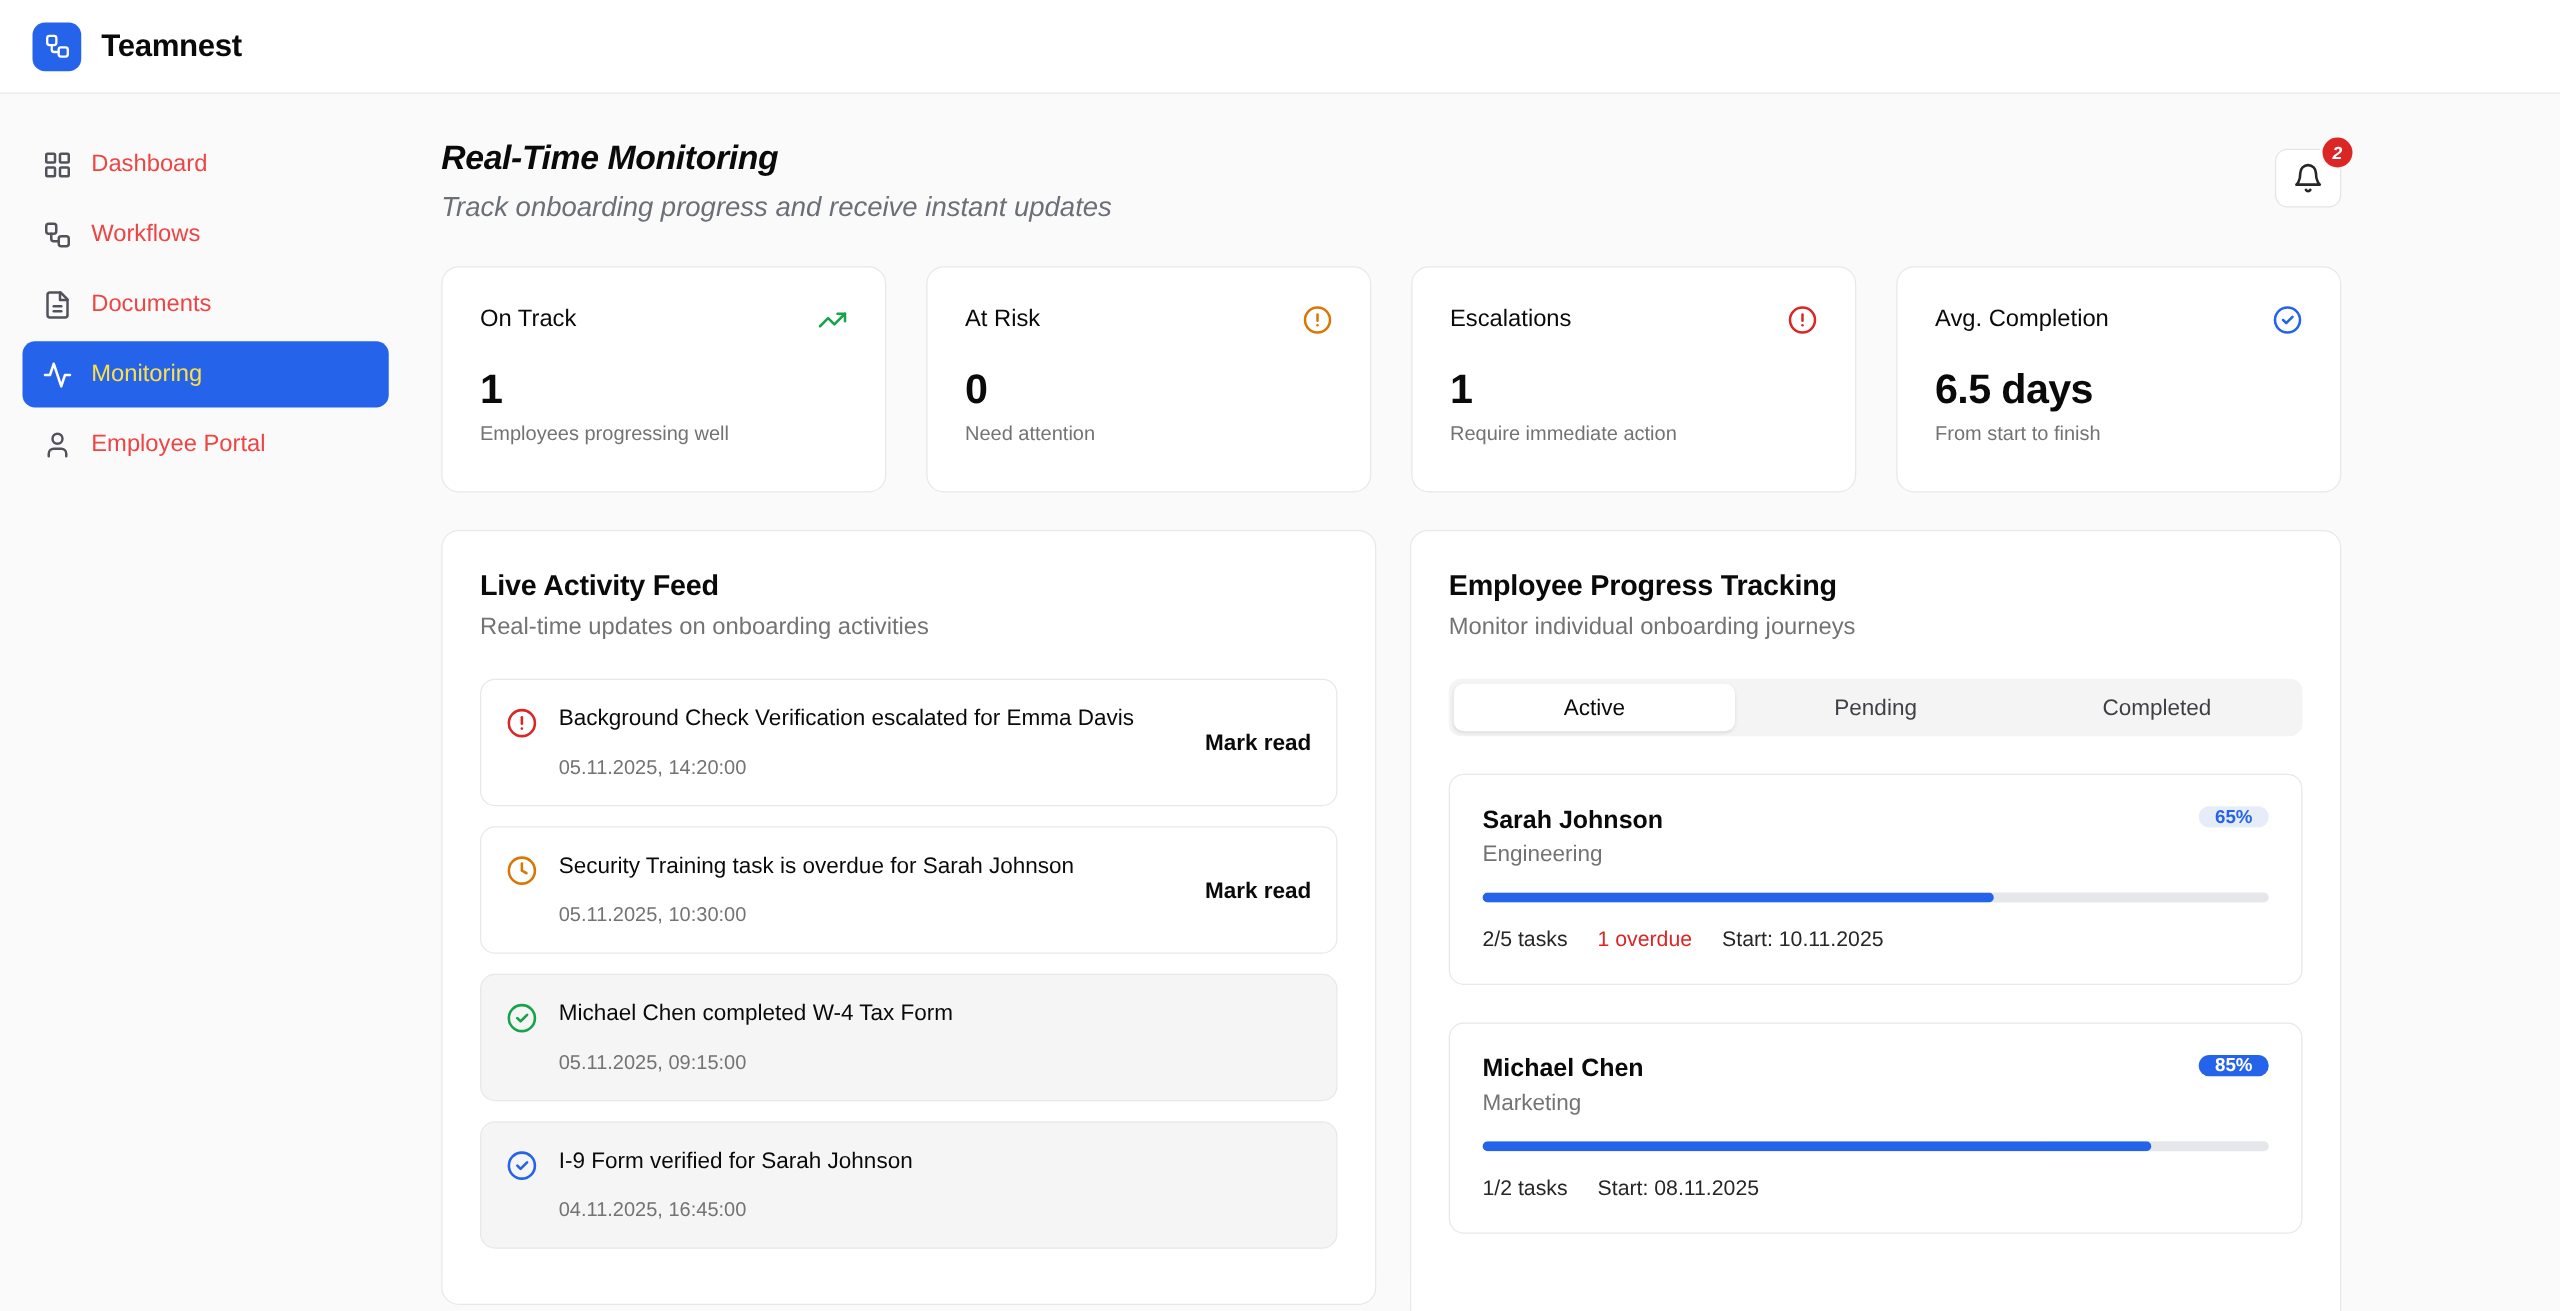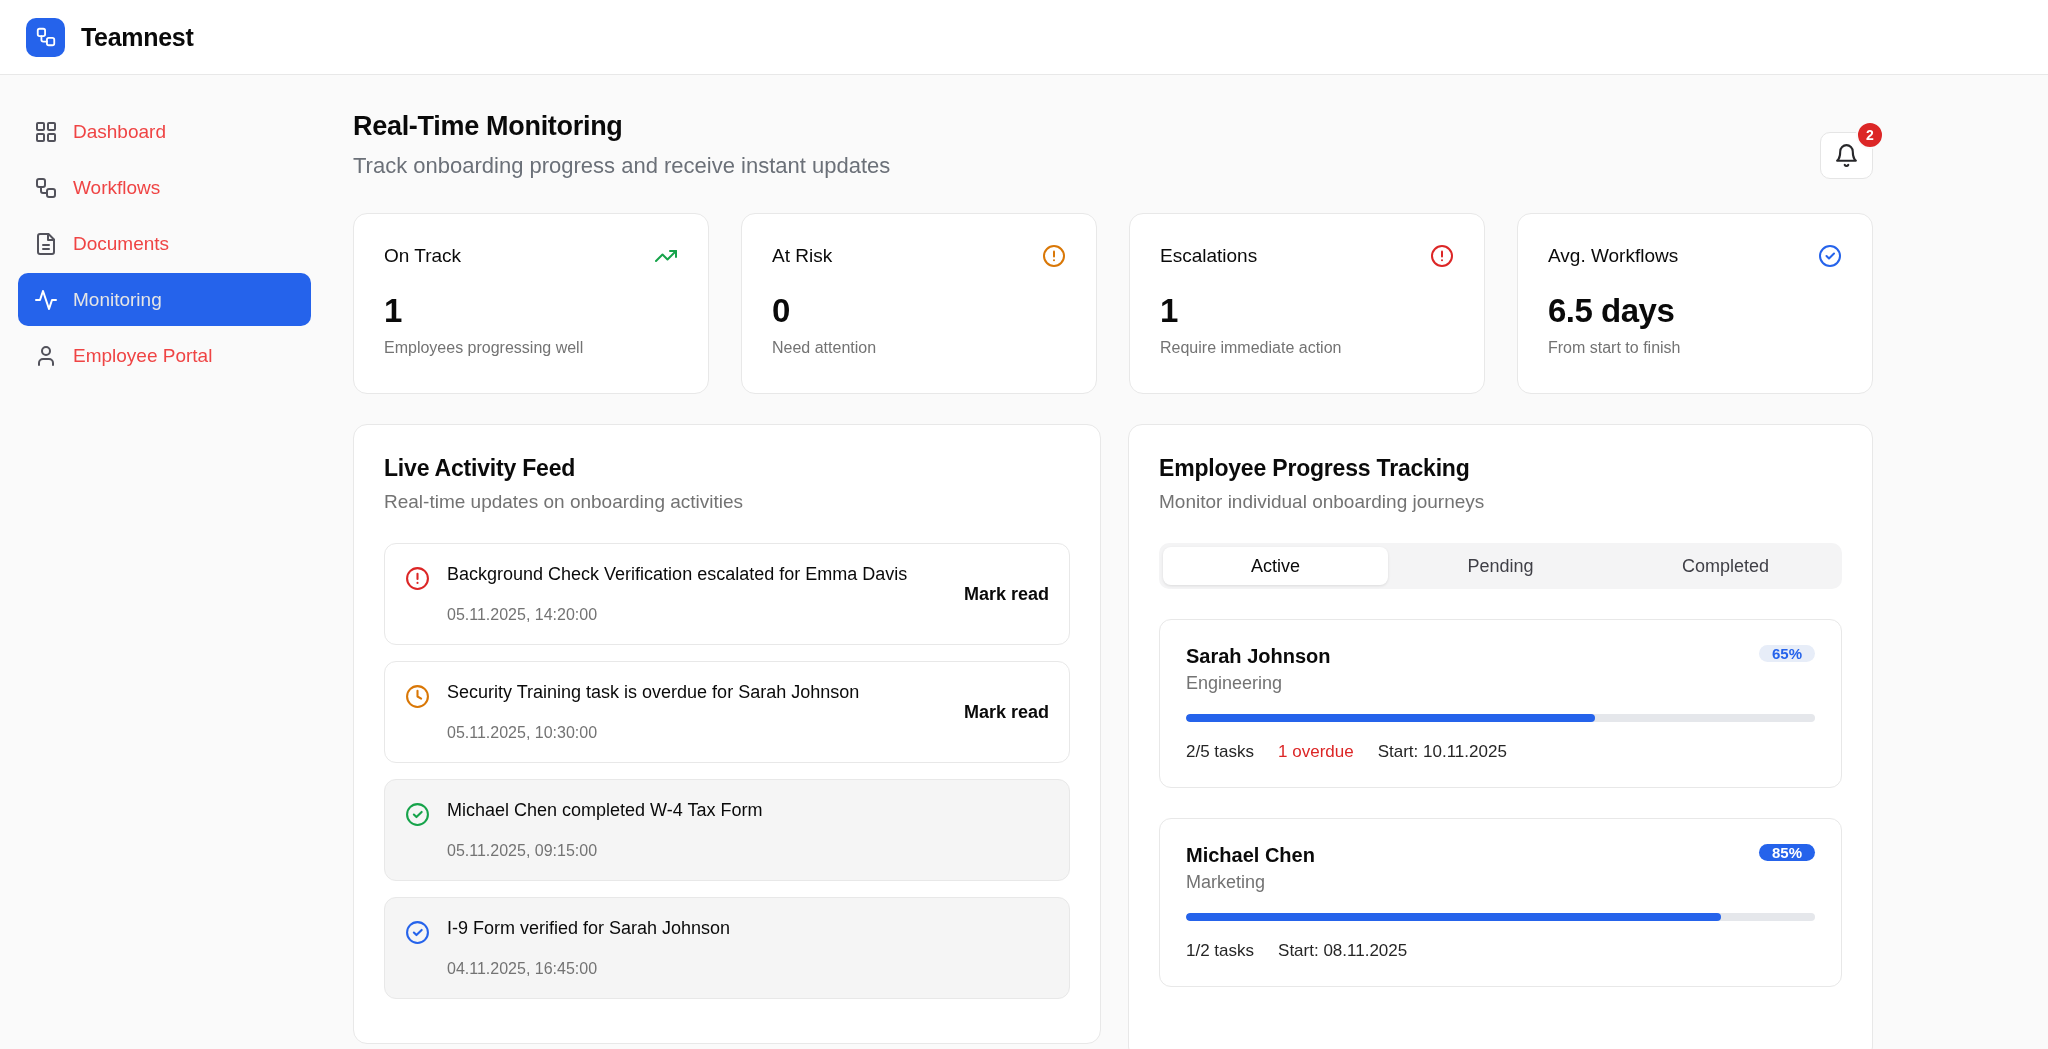--- a/index.html
+++ b/index.html
@@ -14,27 +14,27 @@
   .topbar { height:75px; background:#fff; border-bottom:1px solid #e8e8e8; display:flex; align-items:center; padding:0 26px; }
   .logo { width:39px; height:39px; border-radius:10px; background:#2563eb; display:flex; align-items:center; justify-content:center; flex-shrink:0; }
   .brand { font-size:25px; font-weight:700; margin-left:16px; letter-spacing:-0.3px; }
 
   .layout { display:flex; height:974px; }
 
   
   .sidebar { width:327px; flex-shrink:0; padding:30px 16px 0 18px; }
   .nav-item { display:flex; align-items:center; gap:15px; height:53px; padding:0 16px; border-radius:10px; font-size:19px; color:#ef4444; margin-bottom:3px; cursor:pointer; }
   .nav-item svg { width:24px; height:24px; stroke:#52525b; fill:none; stroke-width:2; stroke-linecap:round; stroke-linejoin:round; flex-shrink:0; }
-  .nav-item.active { background:#2563eb; color:#e5e5e5; font-weight:500; }
+  .nav-item.active { background:#2563eb; color:#fde047; font-weight:500; }
   .nav-item.active svg { stroke:#fff; }
 
   
   .main { flex:1; padding:36px 0 0 26px; }
   .content { width:1520px; }
-  .page-head { display:flex; justify-content:space-between; align-items:flex-end; }
+  .page-head { display:flex; justify-content:space-between; align-items:flex-start;font-style:italic; }
   .page-title { font-size:27px; font-weight:700; letter-spacing:-0.3px; }
   .page-sub { font-size:22px; color:#6b7078; margin-top:11px; }
   .bell-btn { position:relative; width:53px; height:47px; background:#fff; border:1px solid #e5e5e5; border-radius:10px; display:flex; align-items:center; justify-content:center; cursor:pointer; margin-top:8px; }
   .bell-btn svg { width:25px; height:25px; stroke:#27272a; fill:none; stroke-width:2; stroke-linecap:round; stroke-linejoin:round; }
   .bell-badge { position:absolute; top:-12px; right:-12px; min-width:28px; height:28px; padding:0 7px; border-radius:14px; background:#dc2626; color:#fff; font-size:14px; font-weight:700; display:flex; align-items:center; justify-content:center; border:2px solid #fafafa; }
 
   
   .stats { display:flex; gap:32px; margin-top:34px; }
   .stat-card { flex:1; background:#fff; border:1px solid #e8e8e8; border-radius:14px; padding:30px; height:181px; }
   .stat-top { display:flex; justify-content:space-between; align-items:center; }
@@ -184,21 +184,21 @@
                 <circle cx="12" cy="12" r="10"></circle>
                 <line x1="12" y1="7.5" x2="12" y2="12.5"></line>
                 <line x1="12" y1="16.2" x2="12.01" y2="16.2"></line>
               </svg>
           </div>
           <div class="stat-value">1</div>
           <div class="stat-desc">Require immediate action</div>
         </div>
         <div class="stat-card">
           <div class="stat-top">
-            <span class="stat-label">Avg. Workflows</span>
+            <span class="stat-label">Avg. Completion</span>
             <svg class="c-blue" viewBox="0 0 24 24">
                 <circle cx="12" cy="12" r="10"></circle>
                 <path d="m8.5 12 2.5 2.5 5-5"></path>
               </svg>
           </div>
           <div class="stat-value">6.5 days</div>
           <div class="stat-desc">From start to finish</div>
         </div>
       </div>
 

